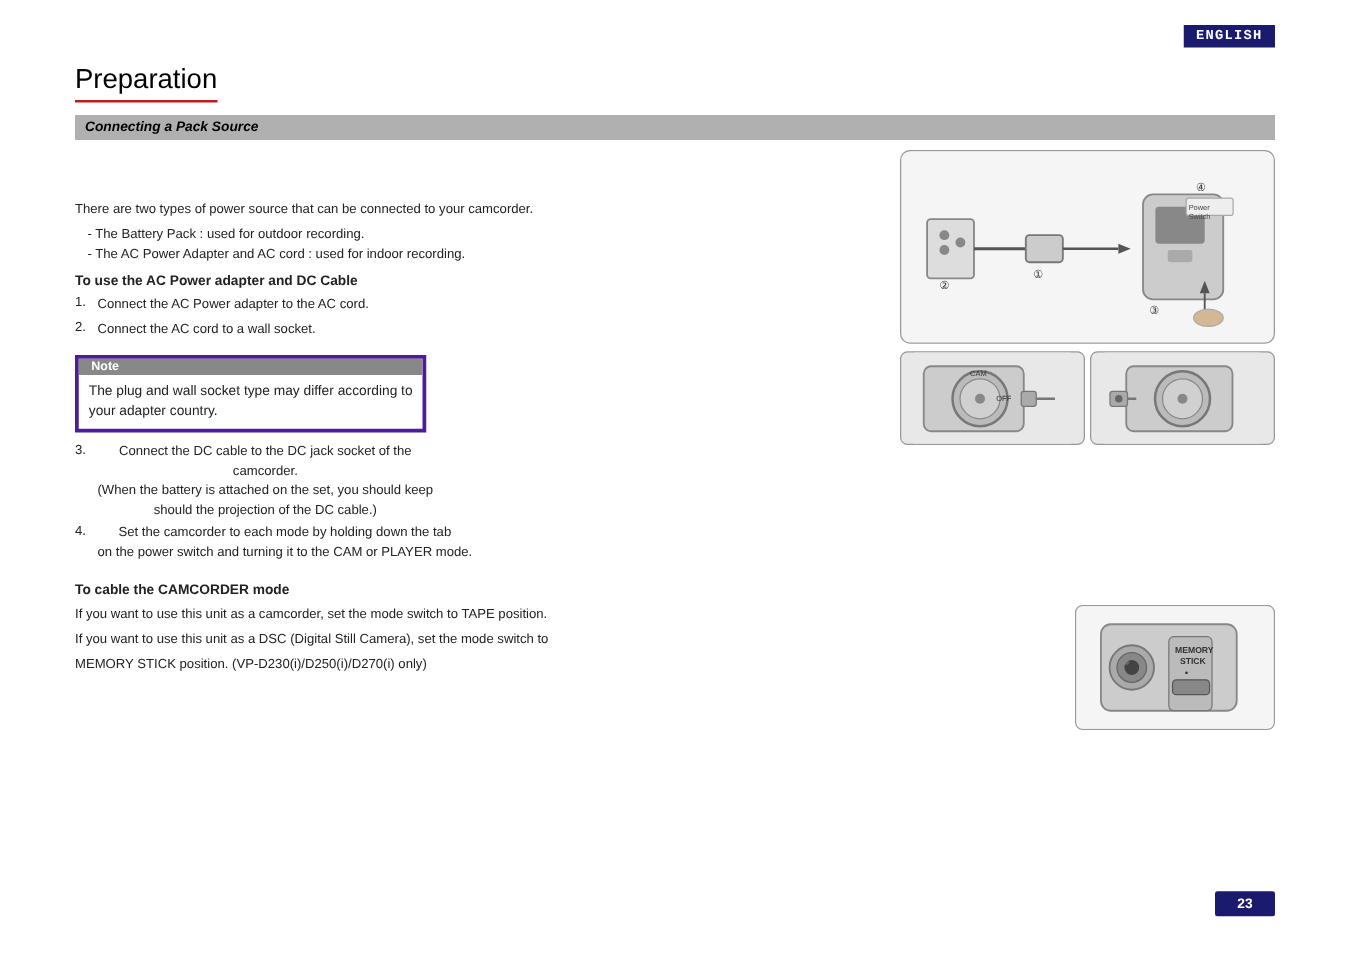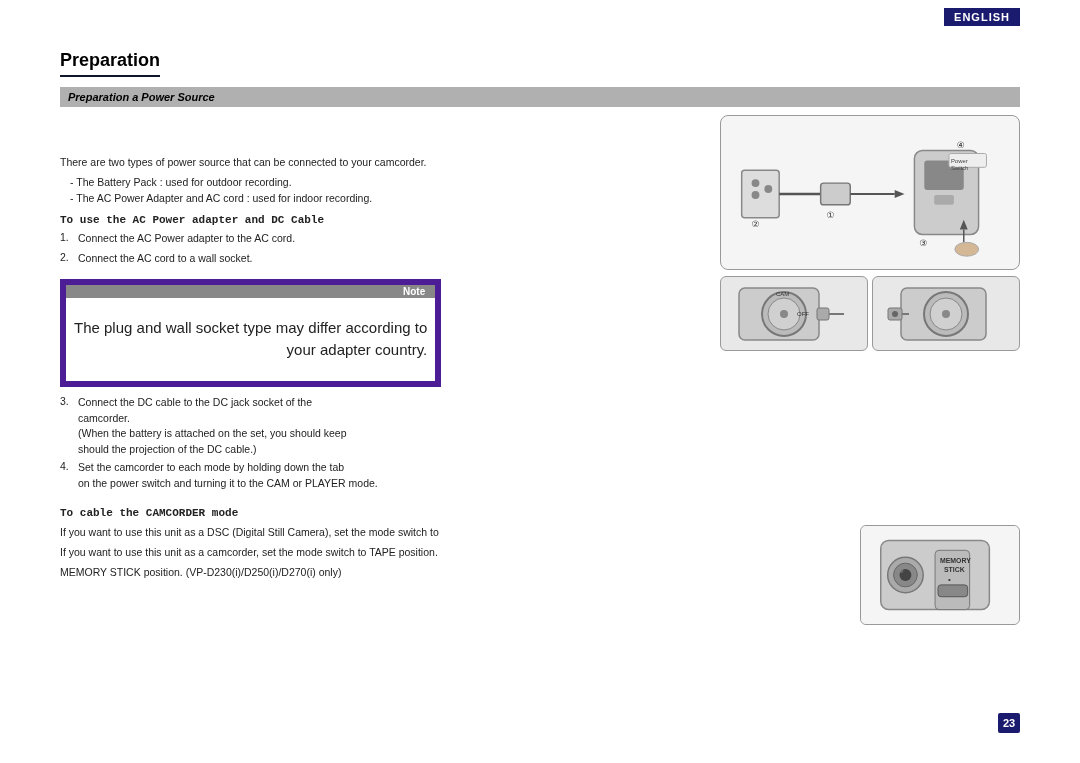--- a/index.html
+++ b/index.html
@@ -16,38 +16,39 @@
     .page {
       width: 1080px;
       height: 763px;
       padding: 20px 60px;
       position: relative;
     }
 
     
     .english-badge {
       position: absolute;
-      top: 8px;
+      top: 20px;
       right: 60px;
       background: #1a1a6e;
       color: #ffffff;
       font-weight: bold;
       font-size: 11px;
       padding: 3px 10px;
       letter-spacing: 1px;
+      font-family: Liberation Mono, monospace;
     }
 
     
     .page-title {
-      font-size: 18px;
-      font-weight: bold;
+      font-size: 22px;
+      font-weight: normal;
       color: #000;
       margin-top: 30px;
       margin-bottom: 10px;
-      border-bottom: 2px solid #0f172a;
+      border-bottom: 2px solid #b91c1c;
       padding-bottom: 4px;
       display: inline-block;
     }
 
     
     .section-header {
       background: #b0b0b0;
       color: #000;
       font-weight: bold;
       font-size: 11px;
@@ -87,52 +88,51 @@
       line-height: 1.5;
     }
     .bullet-list li::before {
       content: '- ';
     }
 
     .sub-heading {
       font-size: 11px;
       font-weight: bold;
       margin: 8px 0 5px 0;
-      font-family: Liberation Mono, monospace;
     }
 
     .numbered-item {
       display: flex;
       margin-bottom: 4px;
     }
     .numbered-item .num {
       min-width: 18px;
       font-size: 10.5px;
     }
     .numbered-item .text {
       font-size: 10.5px;
       line-height: 1.5;
+      text-align: center;
     }
 
     .note-box {
-      border: 6px solid #4c1d95;
+      border: 3px solid #4c1d95;
       margin: 8px 0;
       display: inline-block;
-      text-align: right;
     }
     .note-label {
       background: #888;
       color: #fff;
       padding: 1px 10px;
       font-size: 10px;
       font-weight: bold;
     }
     .note-content {
-      padding: 19px 8px;
-      font-size: 15px;
+      padding: 5px 8px;
+      font-size: 11px;
       line-height: 1.5;
     }
 
     
     .top-image {
       width: 300px;
       height: 155px;
       border: 1px solid #999;
       border-radius: 8px;
       background: #f5f5f5;
@@ -191,21 +191,21 @@
 
     
     .page-number {
       position: absolute;
       bottom: 30px;
       right: 60px;
       background: #1a1a6e;
       color: #fff;
       font-size: 11px;
       font-weight: bold;
-      width: 22px;
+      width: 48px;
       height: 20px;
       display: flex;
       align-items: center;
       justify-content: center;
       border-radius: 2px;
     }
 
     
     .diagram-svg {
       width: 100%;
@@ -217,21 +217,21 @@
 
 <div class="page">
 
   
   <div class="english-badge">ENGLISH</div>
 
   
   <div class="page-title">Preparation</div>
 
   
-  <div class="section-header">Preparation a Power Source</div>
+  <div class="section-header">Connecting a Pack Source</div>
 
   
   <div class="content-area">
 
     <div class="left-col">
 
       <p class="intro-text">There are two types of power source that can be connected to your camcorder.</p>
       <ul class="bullet-list">
         <li>The Battery Pack : used for outdoor recording.</li>
         <li>The AC Power Adapter and AC cord : used for indoor recording.</li>
@@ -355,22 +355,22 @@
       </div>
 
     </div>
   </div>
 
   
   <div class="camcorder-section">
     <div class="sub-heading">To cable the CAMCORDER mode</div>
     <div class="camcorder-content">
       <div class="camcorder-text">
+        <p class="intro-text">If you want to use this unit as a camcorder, set the mode switch to TAPE position.</p>
         <p class="intro-text">If you want to use this unit as a DSC (Digital Still Camera), set the mode switch to</p>
-        <p class="intro-text">If you want to use this unit as a camcorder, set the mode switch to TAPE position.</p>
         <p class="intro-text">MEMORY STICK position. (VP-D230(i)/D250(i)/D270(i) only)</p>
       </div>
       <div class="camcorder-image">
         <svg viewBox="0 0 160 100" width="160" height="100" xmlns="http://www.w3.org/2000/svg">
           <rect width="160" height="100" fill="#f5f5f5" rx="6"></rect>
 
           <rect x="20" y="15" width="110" height="70" rx="8" fill="#ccc" stroke="#888" stroke-width="1.5"></rect>
 
           <rect x="75" y="25" width="35" height="60" rx="4" fill="#bbb" stroke="#777" stroke-width="1"></rect>
 

